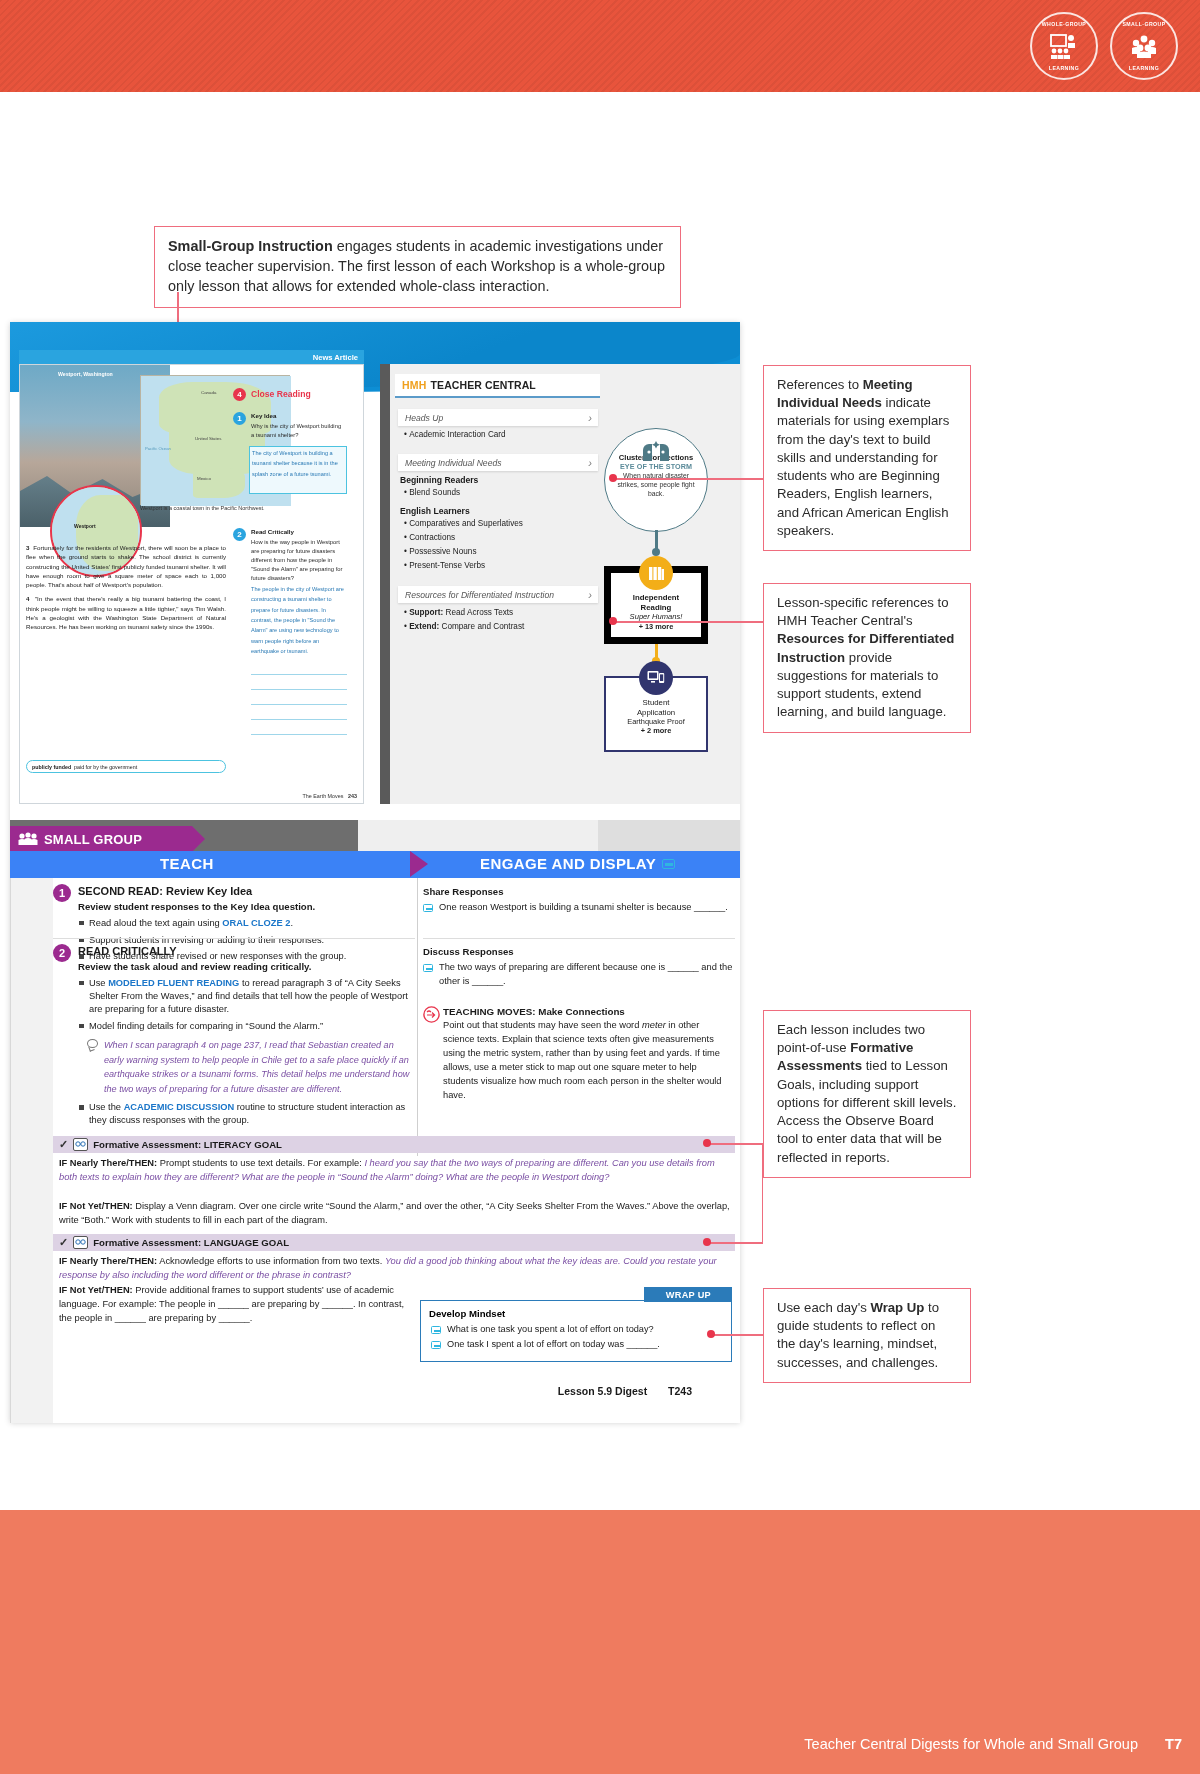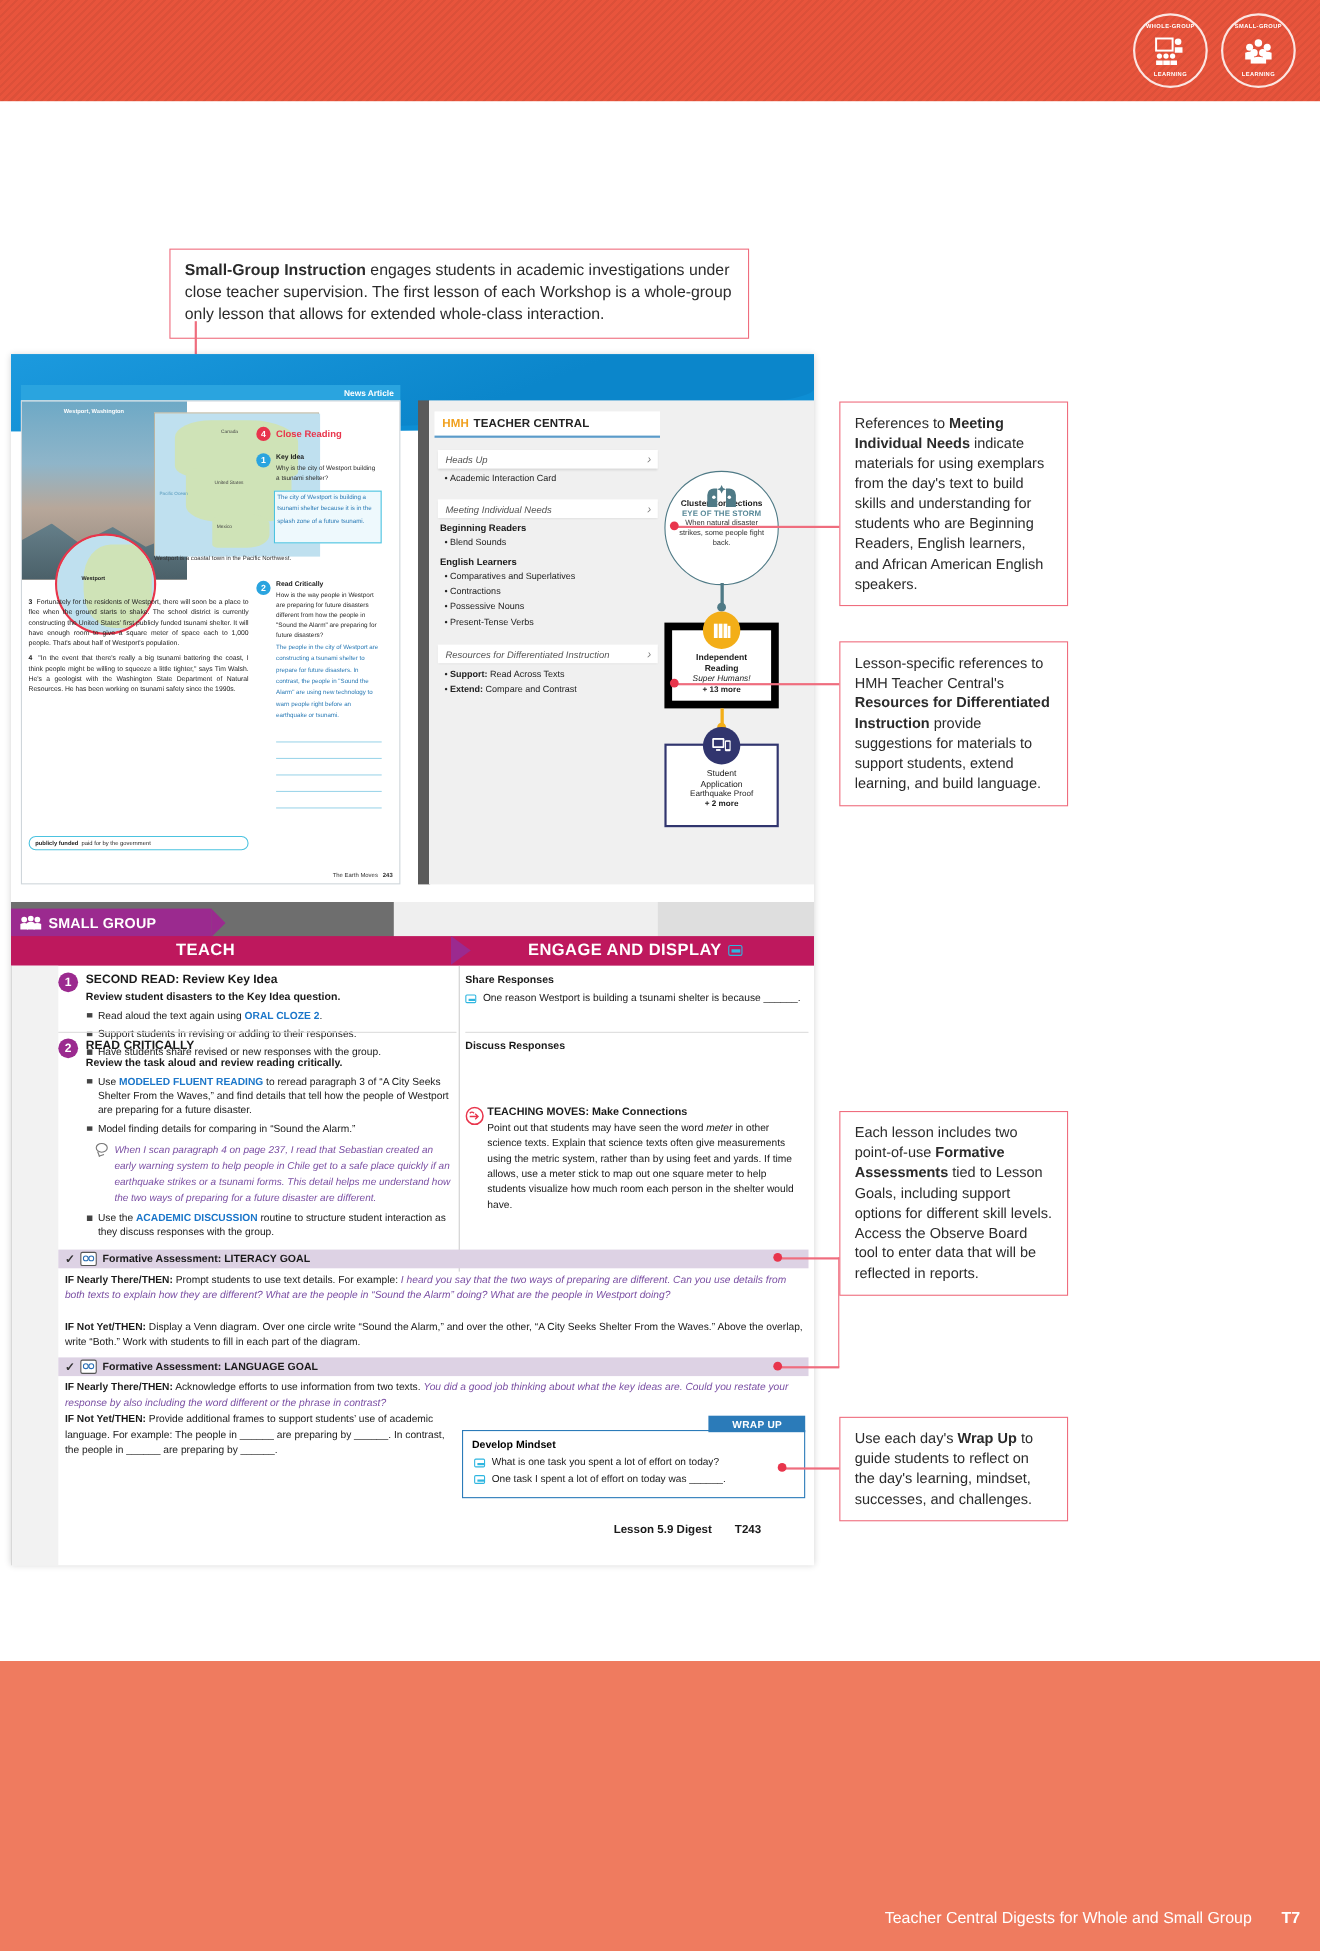--- a/index.html
+++ b/index.html
@@ -199,21 +199,21 @@
     background:#9b2a8f; color:#fff; font-size:13px; font-weight:bold;
     display:flex; align-items:center; gap:6px; padding-left:8px;
     letter-spacing:.2px;
   }
   .sg-tab:after{
     content:""; position:absolute; right:-13px; top:0;
     border-left:13px solid #9b2a8f; border-top:13px solid transparent; border-bottom:13px solid transparent;
   }
   .teach-bar {
     position:absolute; left:10px; top:851px; width:730px; height:27px;
-    background:#be185d; color:#fff;
+    background:#3b82f6; color:#fff;
   }
   .teach-bar .tlabel {
     position:absolute; left:150px; top:4px; font-size:15px; font-weight:bold; letter-spacing:.4px;
   }
   .teach-bar .elabel {
     position:absolute; left:470px; top:4px; font-size:15px; font-weight:bold; letter-spacing:.4px;
     display:flex; align-items:center; gap:6px;
   }
   .teach-bar .arrowdiv {
     position:absolute; left:400px; top:0; width:0;height:0;
@@ -555,21 +555,21 @@
 </div>
 
 <div class="lesson">
   <div class="leftmargin"></div>
   <div class="colsep"></div>
 
   <div class="step" style="left:42px; top:6px; width:362px;">
     <div class="step-num">1</div>
     <div class="step-body">
       <div class="step-title">SECOND READ: Review Key Idea</div>
-      <div class="step-sub">Review student disasters to the Key Idea question.</div>
+      <div class="step-sub">Review student responses to the Key Idea question.</div>
       <ul class="blist">
         <li><span>Read aloud the text again using </span><span class="blue-caps">ORAL CLOZE 2</span><span>.</span></li>
         <li><span>Support students in revising or adding to their responses.</span></li>
         <li><span>Have students share revised or new responses with the group.</span></li>
       </ul>
     </div>
   </div>
   <div class="sep-line" style="top:60px;"></div>
 
   <div class="step" style="left:42px; top:66px; width:362px;">
@@ -595,20 +595,24 @@
     <div class="rsec-title">Share Responses</div>
     <div class="rsec-body" style="margin-top:4px; padding-left:16px; position:relative;">
       <span class="chk" style="position:absolute;left:0;top:3px;"></span>
       <span>One reason Westport is building a tsunami shelter is because ______.</span>
     </div>
   </div>
   <div class="sep-line" style="left:412px; top:60px; width:312px;"></div>
 
   <div style="position:absolute; left:412px; top:68px; width:310px;">
     <div class="rsec-title">Discuss Responses</div>
+    <div class="rsec-body" style="margin-top:4px; padding-left:16px; position:relative;">
+      <span class="chk" style="position:absolute;left:0;top:3px;"></span>
+      <span>The two ways of preparing are different because one is ______ and the other is ______.</span>
+    </div>
   </div>
 
   <div style="position:absolute; left:412px; top:128px; width:310px; padding-left:20px;">
     <svg style="position:absolute;left:0;top:0;" width="17" height="17" viewBox="0 0 17 17">
       <circle cx="8.5" cy="8.5" r="7.6" fill="none" stroke="#e8354c" stroke-width="1.4"></circle>
       <path d="M4 9 h7 M9 6.5 l2.6 2.5 l-2.6 2.5" fill="none" stroke="#e8354c" stroke-width="1.2"></path>
       <path d="M4 6 q2 -2 4 0" fill="none" stroke="#e8354c" stroke-width="1.2"></path>
     </svg>
     <div class="tm-title">
       <span>TEACHING MOVES:</span><span> Make Connections</span>

